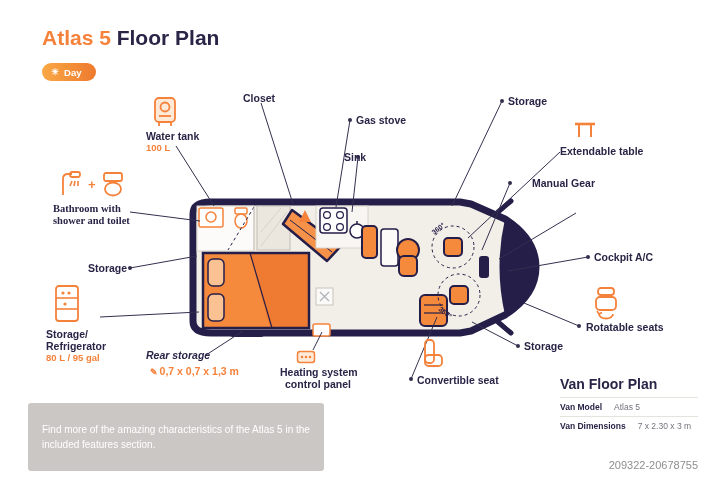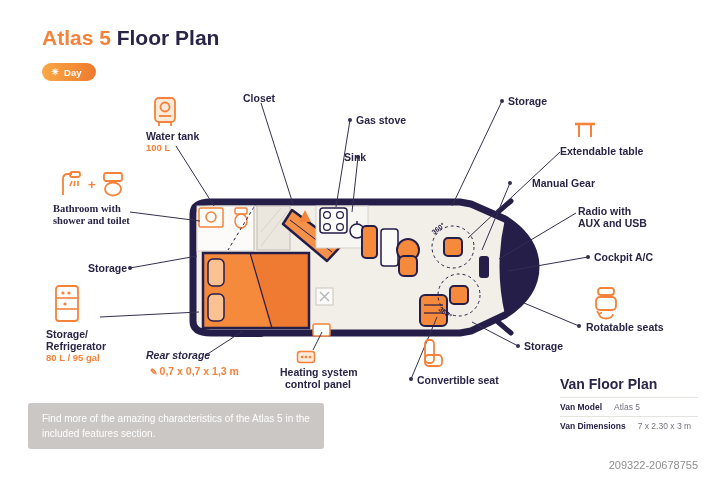--- a/index.html
+++ b/index.html
@@ -21,21 +21,21 @@
   .day-pill .sun{font-size:9px;line-height:9px;}
   .info-panel{position:absolute;left:560px;top:376px;width:138px;z-index:3;}
   .info-title{font-size:14px;font-weight:bold;color:#2A2447;padding-bottom:5px;}
   .info-row{display:flex;gap:12px;border-top:1px solid #E6E3DF;
             padding:4px 0;font-size:8.5px;}
   .info-row .k{font-weight:bold;color:#2A2447;}
   .info-row .v{color:#76727D;}
   .badge{background:#F5823B;color:#fff;font-size:7.5px;font-weight:bold;
          padding:2px 9px;border-radius:8px;}
   .note-box{position:absolute;left:28px;top:403px;width:268px;z-index:3;background:#CBC7C5;
-            border-radius:3px;color:#ffffff;font-size:10px;line-height:15px;padding:8px 14px;}
+            border-radius:3px;color:#ffffff;font-size:10px;line-height:15px;padding:19px 14px;}
   .watermark{position:absolute;right:22px;top:459px;z-index:3;color:#8F8F8F;font-size:11px;}
   .plus{position:absolute;z-index:3;color:#F5823B;font-weight:bold;font-size:13px;}
   .pencil{color:#F5823B;font-size:9px;display:inline-block;transform:rotate(0deg);margin-right:2px;}
   .two-line span{display:block;}
   .center{text-align:center;}
 </style>
 </head>
 <body>
 
 <div class="canvas">
@@ -210,24 +210,20 @@
     <span class="orange small">100 L</span>
   </div>
 
   <div class="lbl" style="left:243px;top:92px;">Closet</div>
   <div class="lbl" style="left:356px;top:114px;">Gas stove</div>
   <div class="lbl" style="left:344px;top:151px;">Sink</div>
   <div class="lbl" style="left:508px;top:95px;">Storage</div>
   <div class="lbl" style="left:560px;top:145px;">Extendable table</div>
   <div class="lbl" style="left:516px;top:177px;margin-left:16px;">Manual Gear</div>
 
-  <div class="lbl two-line" style="left:578px;top:205px;">
-    <span>Radio with</span>
-    <span>AUX and USB</span>
-  </div>
 
   <div class="lbl" style="left:594px;top:251px;">Cockpit A/C</div>
 
   <div class="lbl two-line" style="left:53px;top:203px;font-family:Liberation Serif, serif;">
     <span>Bathroom with</span>
     <span>shower and toilet</span>
   </div>
 
   <div class="lbl" style="left:88px;top:262px;">Storage</div>
 

